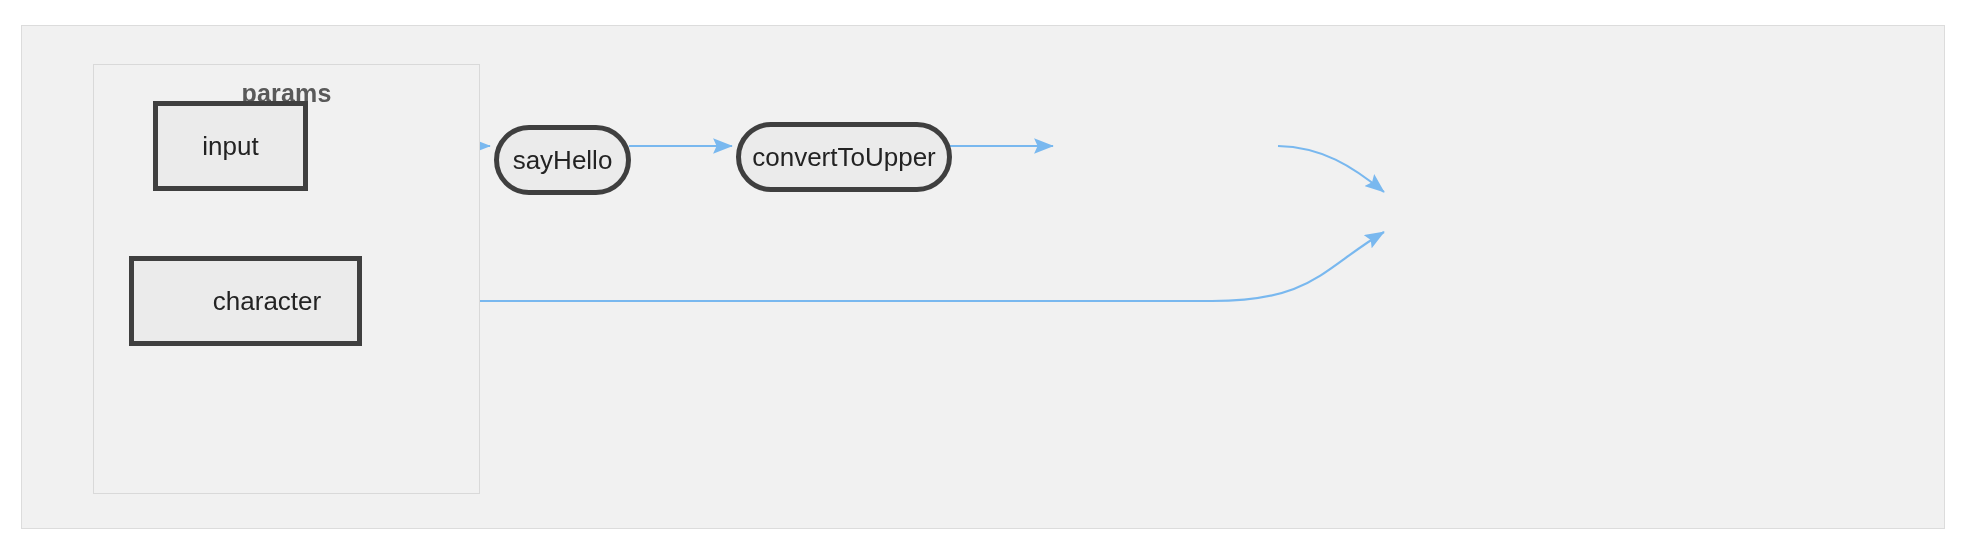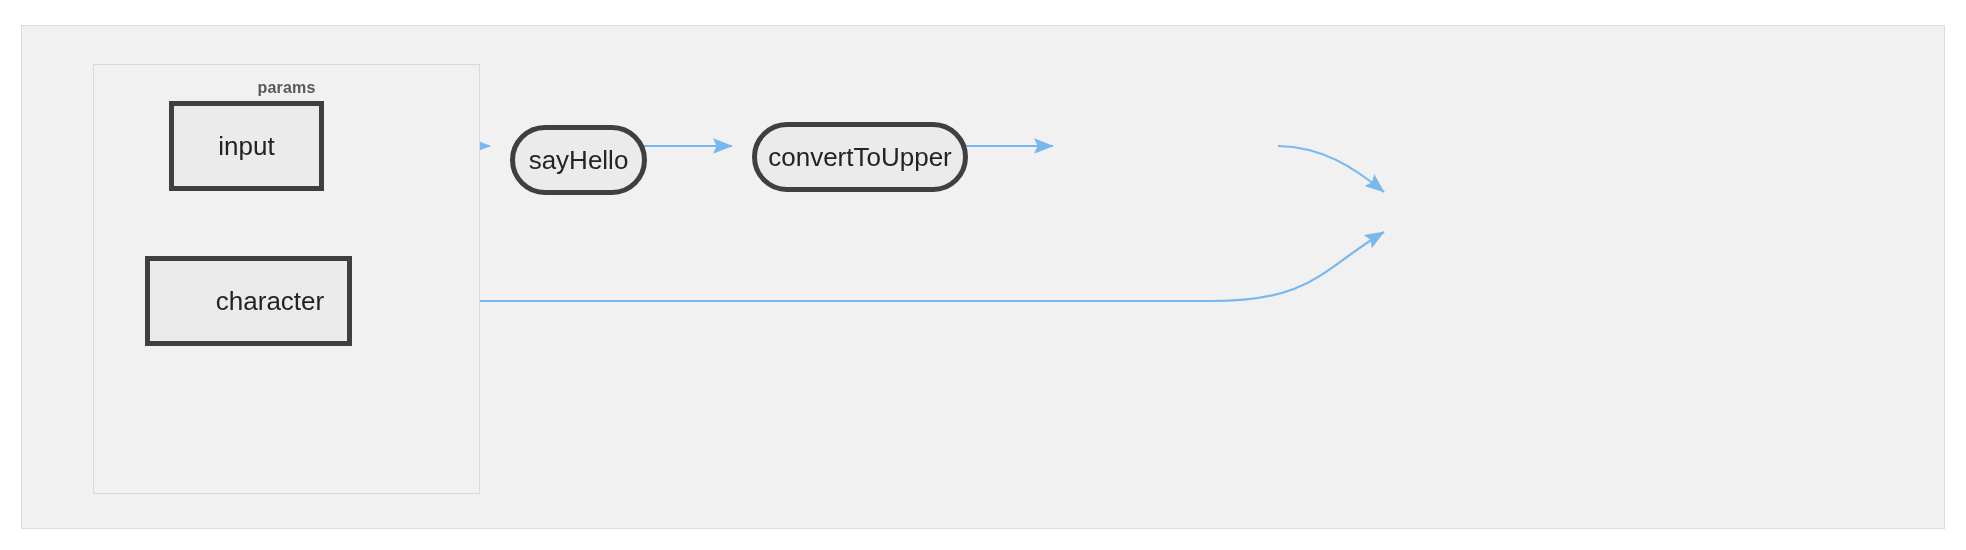--- a/index.html
+++ b/index.html
@@ -36,21 +36,21 @@
     background: #f1f1f1;
     border: 1px solid #d9d9d9;
     box-sizing: border-box;
   }
   #subgraph-params-title {
     position: absolute;
     left: 0;
     top: 14px;
     width: 100%;
     text-align: center;
-    font-size: 16px;
+    font-size: 25px;
     font-weight: bold;
     color: #595959;
     letter-spacing: 0.2px;
   }
   
   #edges-layer {
     position: absolute;
     left: 0;
     top: 0;
     width: 1924px;
@@ -62,21 +62,20 @@
     position: absolute;
     display: flex;
     align-items: center;
     justify-content: center;
     background: #ebebeb;
     border: 5px solid #3f3f3f;
     color: #232323;
     font-size: 26px;
     box-sizing: border-box;
     white-space: nowrap;
-    margin-left: 16px;
   }
   .node.rect {
     border-radius: 0;
   }
   .node.stadium {
     border-radius: 999px;
   }
   .node-label {
     line-height: 1;
     display: block;
@@ -118,21 +117,21 @@
     </svg>
 
     <div id="subgraph-params">
       <div id="subgraph-params-title">params</div>
     </div>
 
     <div class="node rect" style="left:131px; top:75px; width:155px; height:90px;">
       <span class="node-label">input</span>
     </div>
 
-    <div class="node rect" style="left:107px; top:230px; width:207px; height:90px;padding-left:43px;">
+    <div class="node rect" style="left:107px; top:230px; width:233px; height:90px;padding-left:43px;">
       <span class="node-label">character</span>
     </div>
 
     <div class="node stadium" style="left:472px; top:99px; width:137px; height:70px;">
       <span class="node-label">sayHello</span>
     </div>
 
     <div class="node stadium" style="left:714px; top:96px; width:216px; height:70px;">
       <span class="node-label">convertToUpper</span>
     </div>

